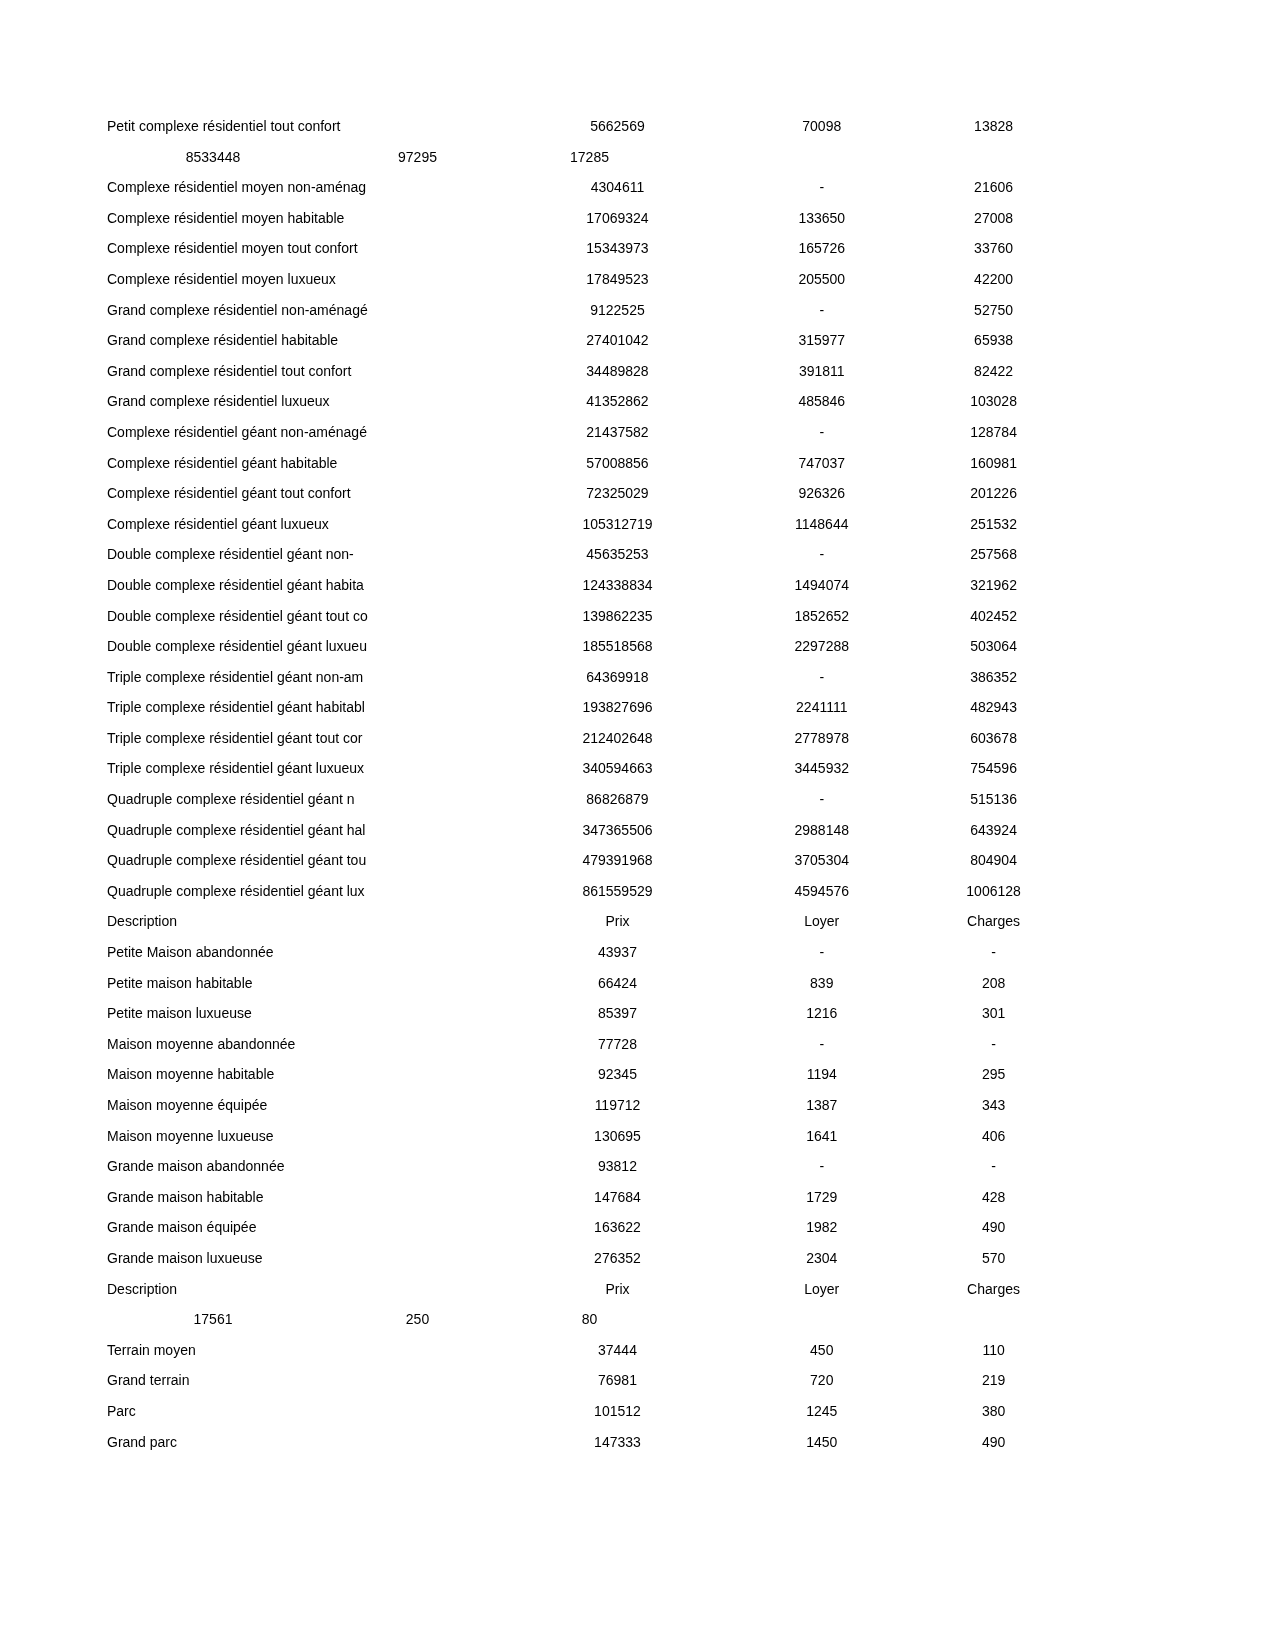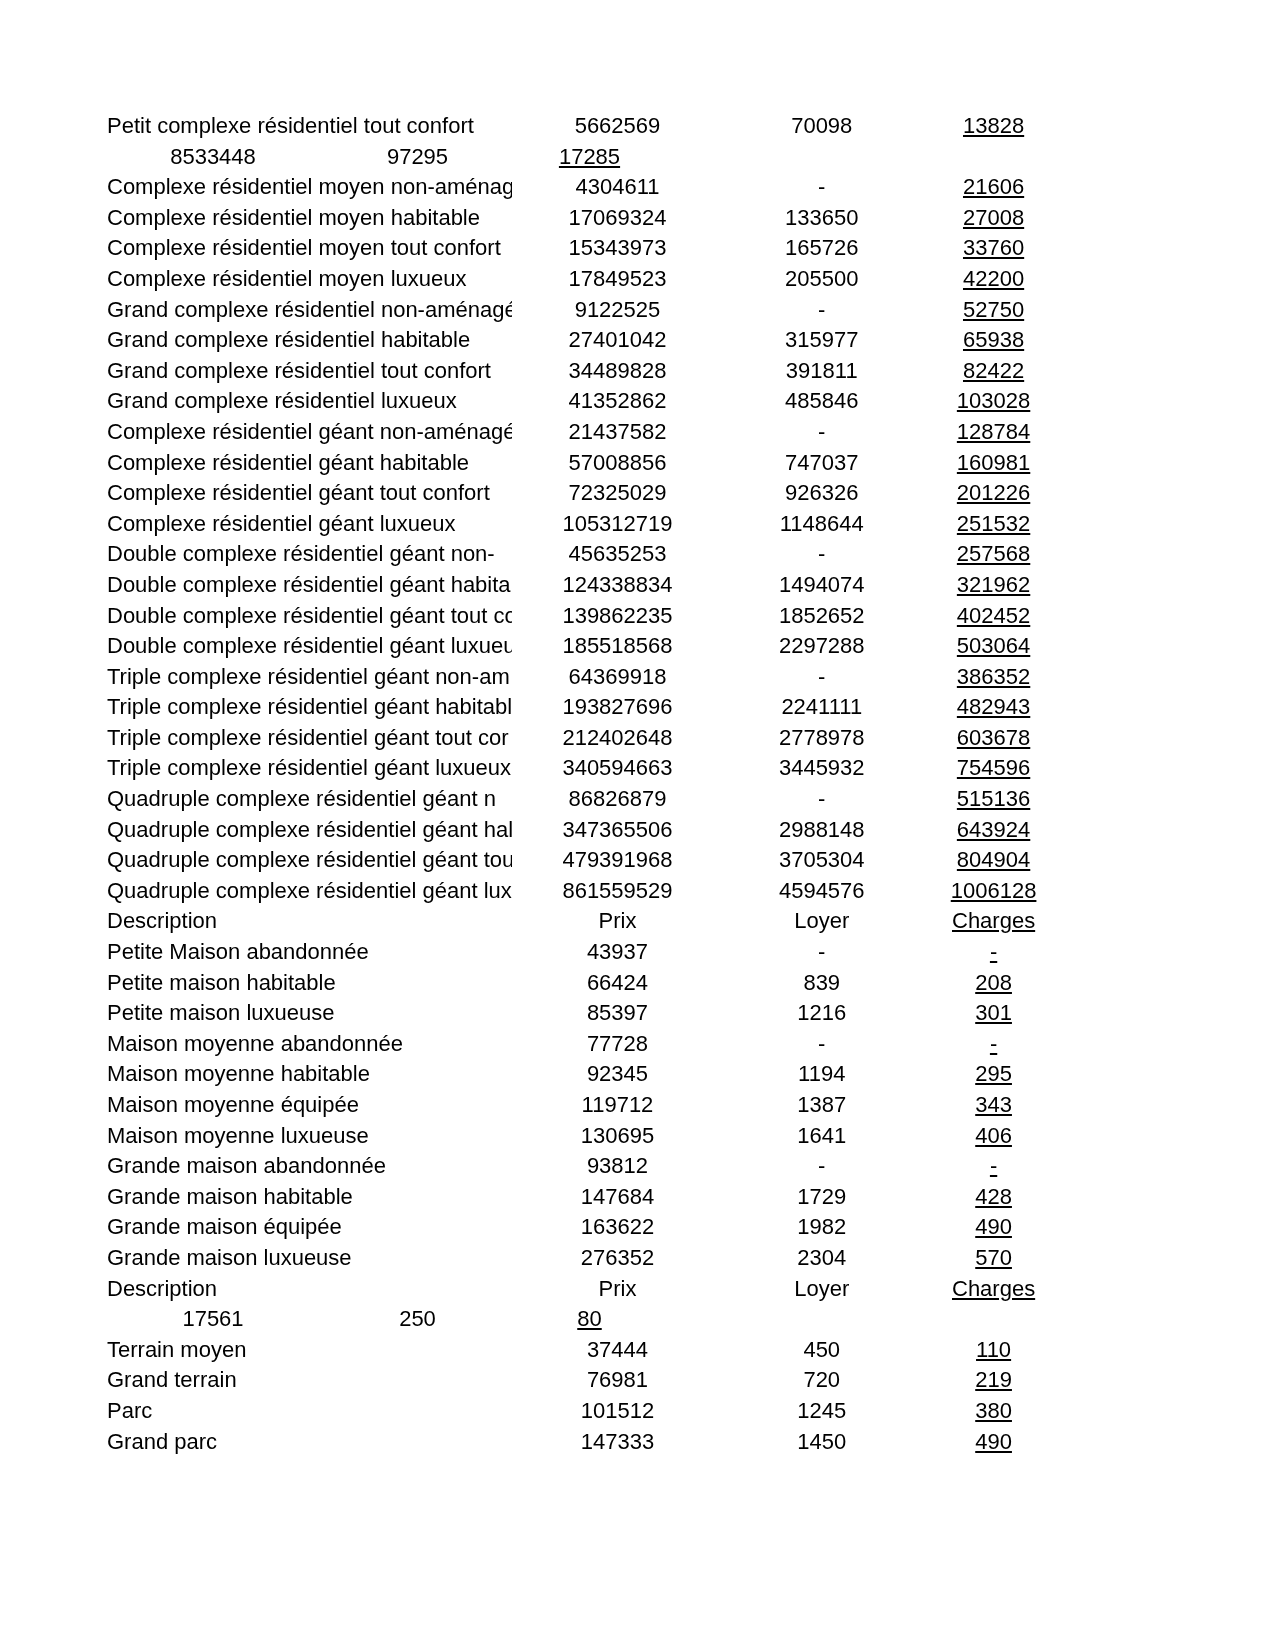--- a/index.html
+++ b/index.html
@@ -1,24 +1,24 @@
 <!DOCTYPE html>
 <html><head>
 <meta charset="utf-8">
 <style>
   html, body { margin: 0; padding: 0; background: #ffffff; }
   body { width: 1275px; height: 1651px; position: relative; overflow: hidden;
          font-family: "Liberation Sans", "DejaVu Sans", sans-serif; color: #000; }
   .sheet { position: absolute; left: 107px; top: 111px; width: 960px; }
-  .row { display: flex; height: 30.6px; line-height: 30.6px; font-size: 22px; white-space: nowrap; }
+  .row { display: flex; height: 30.6px; line-height: 30.6px; font-size: 14px; white-space: nowrap; }
   .c-desc { width: 405px; overflow: hidden; text-overflow: clip; text-align: left; }
   .c-num { text-align: center; }
   .c-prix { width: 212px; margin-left: 0; text-align: center; }
   .c-loyer { width: 197px; margin-left: 0; }
-  .c-charges { width: 147px; margin-left: 0; text-decoration: underline; }
+  .c-charges { width: 147px; margin-left: 0; }
 </style>
 </head>
 <body>
 
 <div class="sheet" id="sheet">
     <div class="row">
       <div class="c-desc">Petit complexe résidentiel tout confort</div>
       <div class="c-num c-prix">5662569</div>
       <div class="c-num c-loyer">70098</div>
       <div class="c-num c-charges">13828</div>

